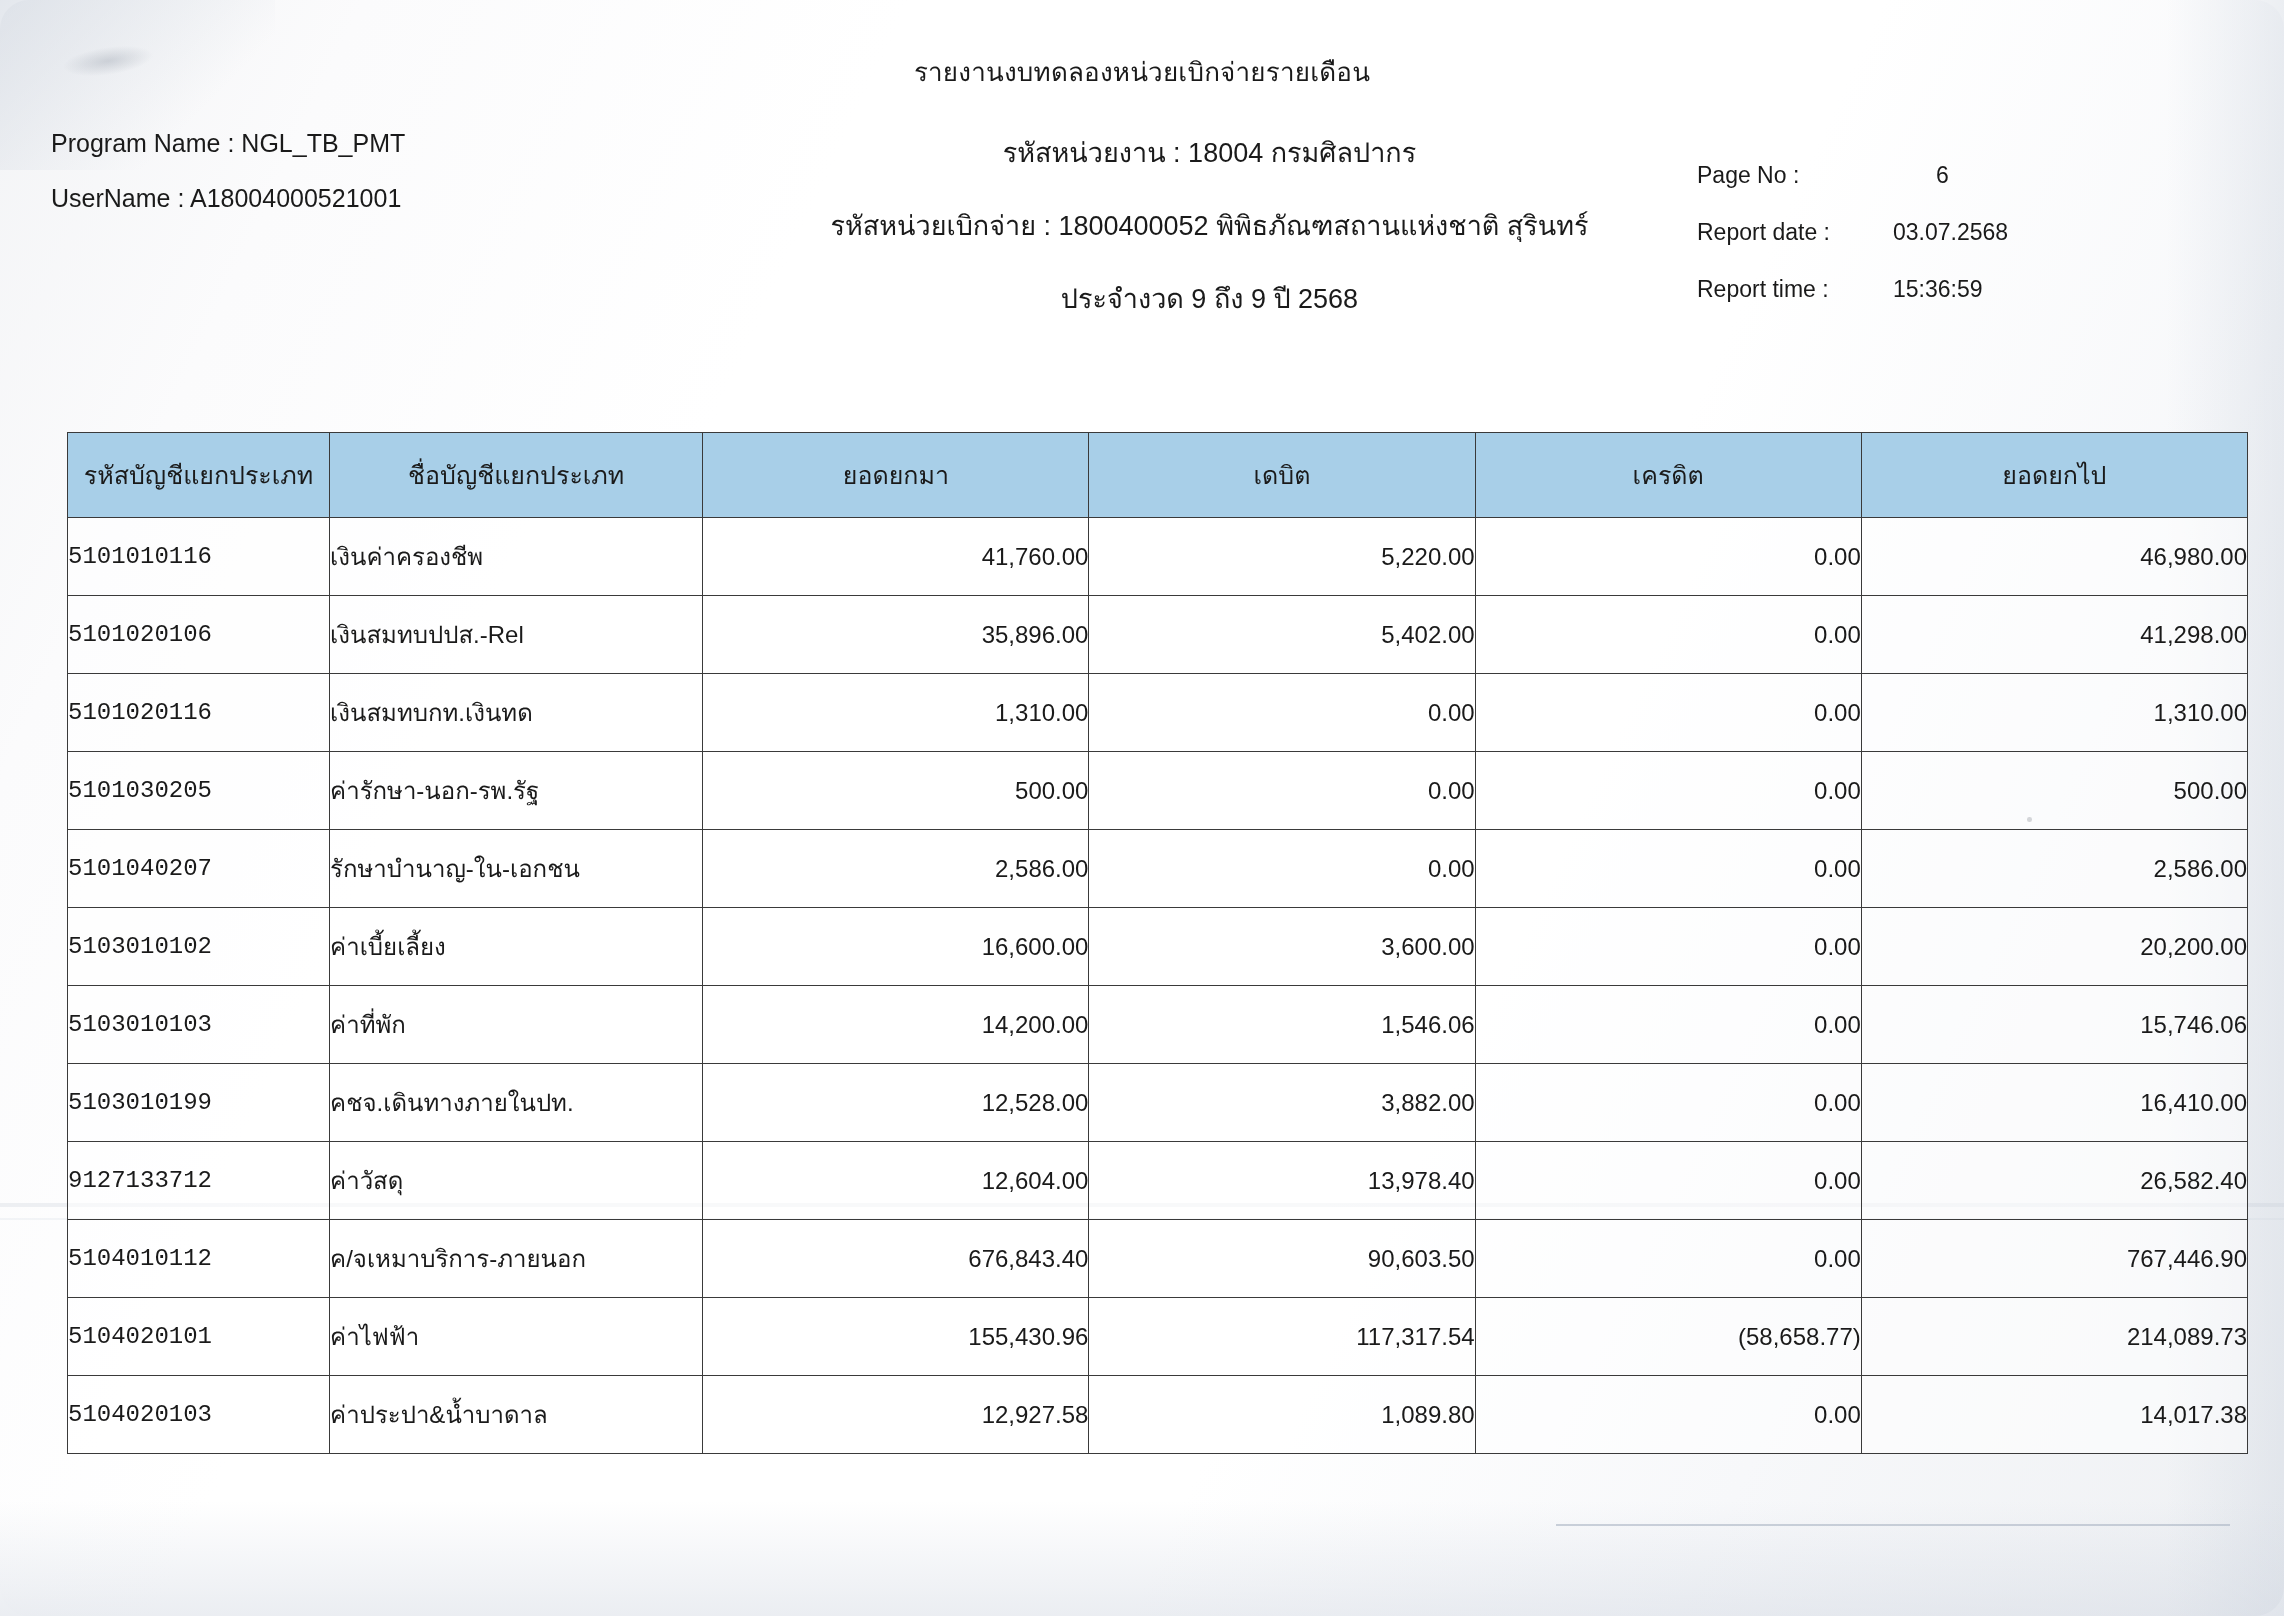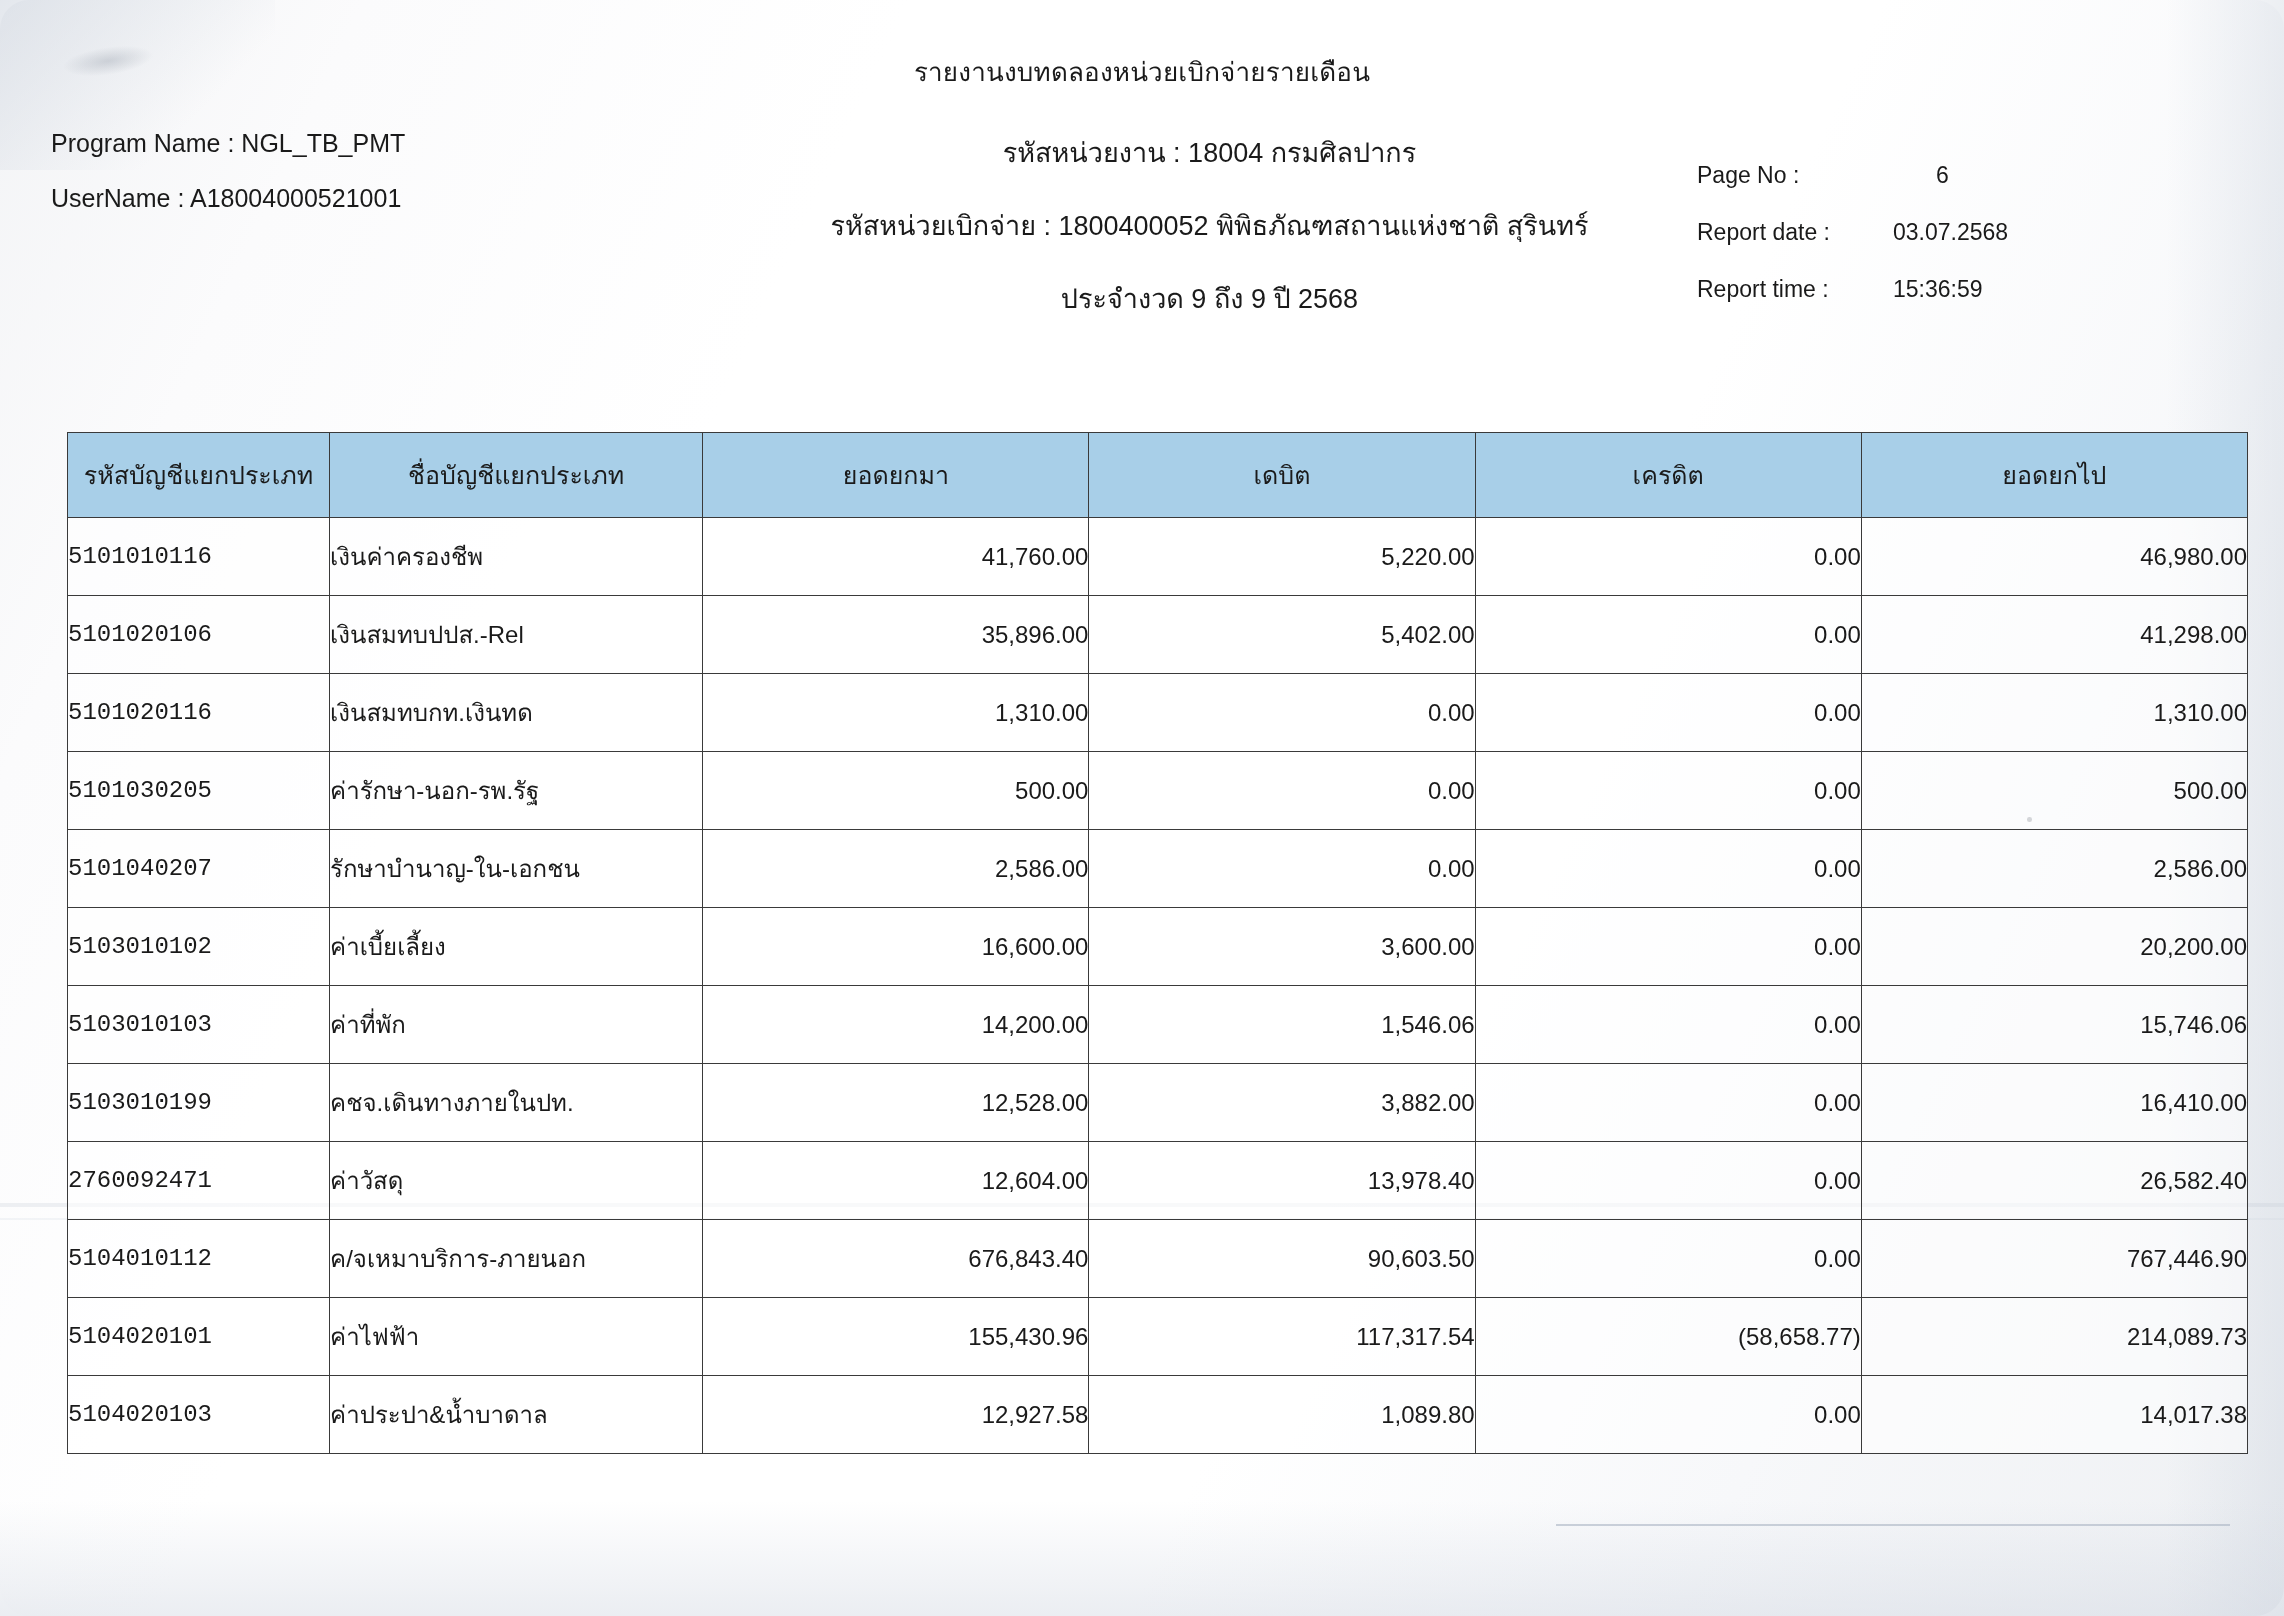--- a/index.html
+++ b/index.html
@@ -283,21 +283,21 @@
         </tr>
         <tr>
           <td class="code">5103010199</td>
           <td class="name">คชจ.เดินทางภายในปท.</td>
           <td class="num">12,528.00</td>
           <td class="num">3,882.00</td>
           <td class="num">0.00</td>
           <td class="num">16,410.00</td>
         </tr>
         <tr>
-          <td class="code">2760092471</td>
+          <td class="code">9127133712</td>
           <td class="name">ค่าวัสดุ</td>
           <td class="num">12,604.00</td>
           <td class="num">13,978.40</td>
           <td class="num">0.00</td>
           <td class="num">26,582.40</td>
         </tr>
         <tr>
           <td class="code">5104010112</td>
           <td class="name">ค/จเหมาบริการ-ภายนอก</td>
           <td class="num">676,843.40</td>

